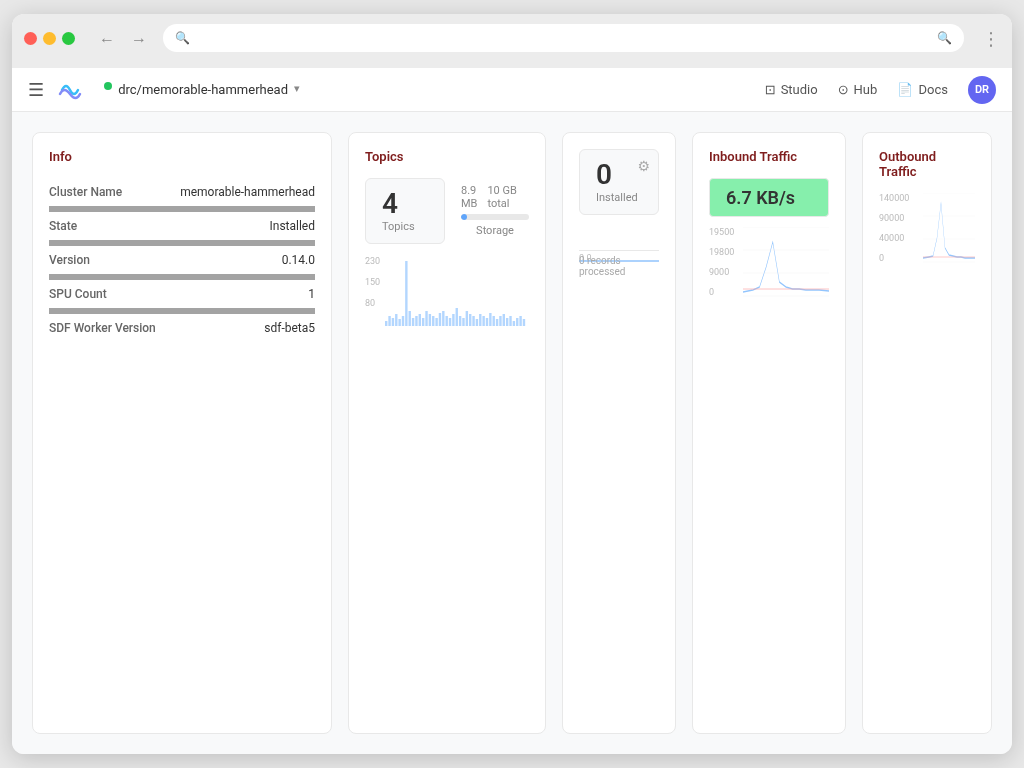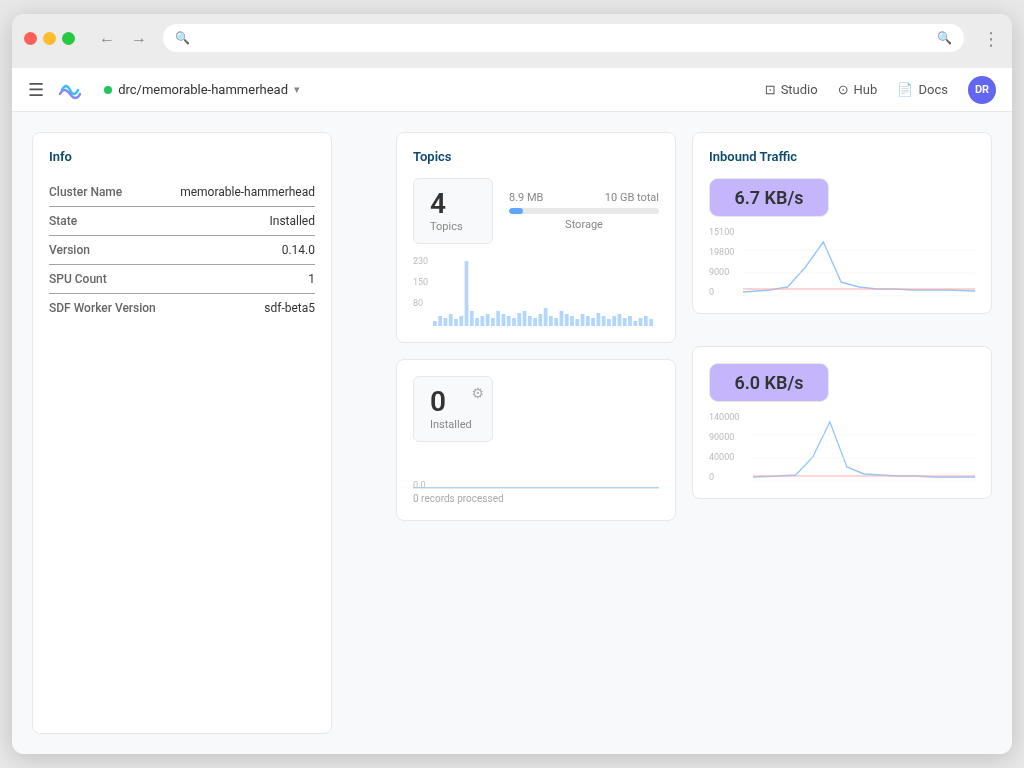--- a/index.html
+++ b/index.html
@@ -97,21 +97,21 @@
     .hamburger { cursor: pointer; color: #555; font-size: 18px; }
     .logo {
       display: flex;
       align-items: center;
     }
     .logo-icon {
       width: 28px; height: 28px;
     }
     .cluster-badge {
       display: flex;
-      align-items: center;
+      align-items: flex-start;
       gap: 6px;
       margin-left: 8px;
       font-size: 13px;
       color: #333;
     }
     .cluster-dot {
       width: 8px; height: 8px;
       border-radius: 50%;
       background: #22c55e;
     }
@@ -154,42 +154,41 @@
     }
     .card {
       background: white;
       border-radius: 8px;
       border: 1px solid #e8e8e8;
       padding: 16px;
     }
     .card-title {
       font-size: 13px;
       font-weight: 600;
-      color: #0c4a6e;
+      color: #7f1d1d;
       margin-bottom: 14px;
     }
     
     .info-card {}
     .info-row {
       display: flex;
       justify-content: space-between;
       align-items: center;
       padding: 7px 0;
-      border-bottom: 1px solid #a3a3a3;
+      border-bottom: 6px solid #a3a3a3;
       font-size: 12px;
     }
     .info-row:last-child { border-bottom: none; }
     .info-label { color: #666; font-weight: 500; }
     .info-value { color: #333; }
     
     .middle-col {
       display: flex;
-      flex-direction: column;
+      flex-direction: row;
       gap: 16px;
-      margin-left: 48px;
     }
     
     .topics-card {}
     .topics-inner {
       display: flex;
       gap: 16px;
       margin-bottom: 12px;
     }
     .topics-stat {
       background: #f8f9fa;
@@ -270,33 +269,32 @@
     .gear-icon-sm {
       position: absolute;
       top: 8px;
       right: 8px;
       color: #aaa;
       font-size: 14px;
     }
     
     .right-col {
       display: flex;
-      flex-direction: column;
-      gap: 32px;
+      flex-direction: row;
+      gap: 16px;
     }
     .traffic-card {}
     .traffic-value {
-      background: #c4b5fd;
-      border-radius: 9px;
+      background: #86efac;
+      border-radius: 4px;
       border: 1px solid #e8e8e8;
       padding: 8px 16px;
       font-size: 18px;
       font-weight: 600;
       color: #333;
-      text-align: center;
       margin-bottom: 10px;
       width: 120px;
     }
     .traffic-chart-area {
       position: relative;
       height: 70px;
     }
     .y-axis-labels {
       position: absolute;
       left: 0;
@@ -489,41 +487,41 @@
 
     </div>
 
     <div class="right-col">
 
       <div class="card traffic-card">
         <div class="card-title">Inbound Traffic</div>
         <div class="traffic-value">6.7 KB/s</div>
         <div class="traffic-chart-area">
           <div class="y-axis-labels">
-            <span>15100</span>
+            <span>19500</span>
             <span>19800</span>
             <span>9000</span>
             <span>0</span>
           </div>
           <svg width="100%" height="70" viewBox="0 0 260 70" preserveAspectRatio="none" style="margin-left:34px; width:calc(100% - 34px)">
 
             <polyline points="0,65 30,63 50,60 70,40 90,15 110,55 130,60 150,62 170,62 190,63 210,63 230,63 260,64" fill="none" stroke="#93c5fd" stroke-width="1.5"></polyline>
 
             <polyline points="0,62 260,62" fill="none" stroke="#fca5a5" stroke-width="1"></polyline>
 
             <line x1="0" y1="0" x2="260" y2="0" stroke="#f0f0f0" stroke-width="0.5"></line>
             <line x1="0" y1="23" x2="260" y2="23" stroke="#f0f0f0" stroke-width="0.5"></line>
             <line x1="0" y1="46" x2="260" y2="46" stroke="#f0f0f0" stroke-width="0.5"></line>
             <line x1="0" y1="69" x2="260" y2="69" stroke="#f0f0f0" stroke-width="0.5"></line>
           </svg>
         </div>
       </div>
 
       <div class="card traffic-card">
-        <div class="traffic-value">6.0 KB/s</div>
+        <div class="card-title">Outbound Traffic</div>
         <div class="traffic-chart-area">
           <div class="y-axis-labels">
             <span>140000</span>
             <span>90000</span>
             <span>40000</span>
             <span>0</span>
           </div>
           <svg width="100%" height="70" viewBox="0 0 260 70" preserveAspectRatio="none" style="margin-left:44px; width:calc(100% - 44px)">
 
             <polyline points="0,65 30,64 50,63 70,45 90,10 110,55 130,62 150,63 170,64 190,64 210,65 230,65 260,65" fill="none" stroke="#93c5fd" stroke-width="1.5"></polyline>

